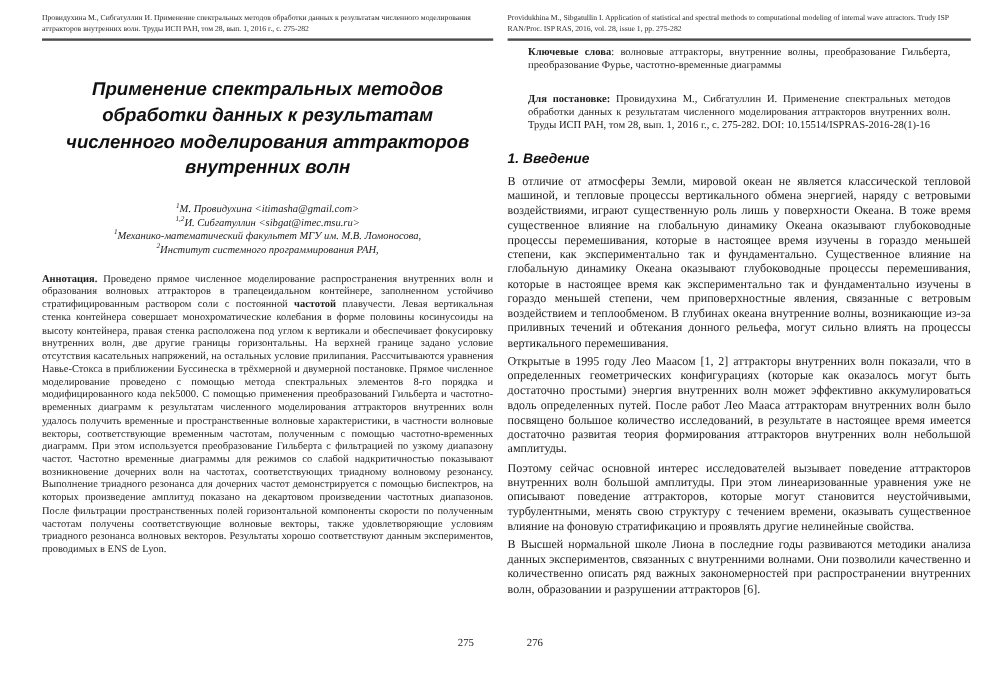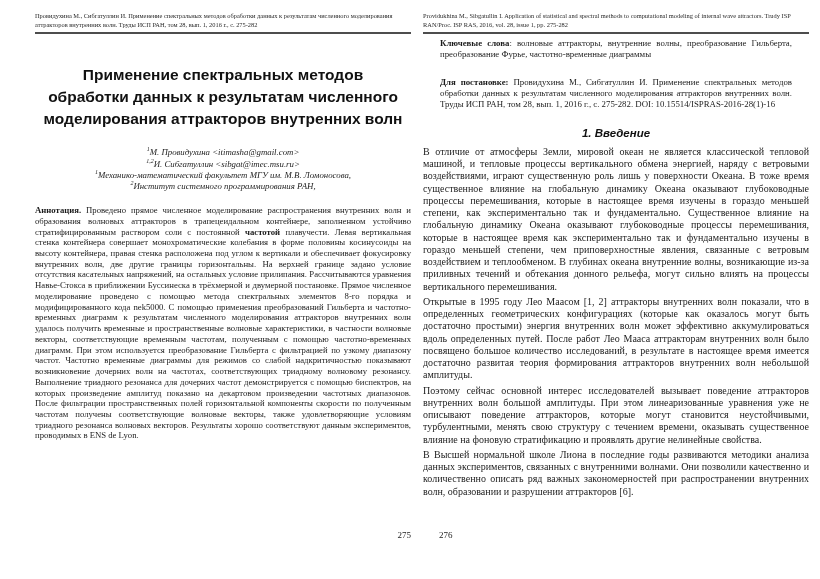--- a/index.html
+++ b/index.html
@@ -17,48 +17,48 @@
 
   .running-header{
     font-size:6.4px;line-height:1.35;color:#2a2a2a;
     padding-bottom:3px;border-bottom:2px solid #4d4d4d;
     text-align:left;
   }
 
   .title{
     font-family:"Liberation Sans", sans-serif;
     font-weight:bold;font-size:15.5px;line-height:1.4;
-    text-align:center;margin:30px 6px 0 6px;color:#111;
+    text-align:center;margin:30px 6px 0 6px;color:#111;font-style:italic;
   }
 
   .authors{margin-top:18px;text-align:center;font-style:italic;
     font-size:8.8px;line-height:1.27;color:#1c1c1c;}
   .author-line sup{font-size:6px;line-height:0;}
 
   .abstract{
     margin:13px 0 0 0;font-size:8.7px;line-height:1.235;
     text-align:justify;color:#1c1c1c;
   }
 
   .pageno{position:absolute;bottom:0;font-size:9px;color:#1c1c1c;}
-  .pageno-left{right:0;}
+  .pageno-left{right:16px;}
   .pageno-right{left:16px;}
 
   .kw,.doi,.cit{
     margin:17px;font-size:8.8px;line-height:1.24;text-align:justify;color:#1c1c1c;
   }
   .kw{margin-top:4px;}
   .doi{margin-top:9px;text-align:left;}
   .cit{margin-top:9px;}
   .kw b,.doi b,.cit b{font-weight:bold;}
 
   .section-heading{
     font-family:"Liberation Sans", sans-serif;
     font-weight:bold;font-style:italic;
-    font-size:11.5px;margin:17px 0 7px 0;color:#111;text-align:center;
+    font-size:11.5px;margin:17px 0 7px 0;color:#111;
   }
 
   .body-para{
     margin:0 0 3px 0;font-size:10px;line-height:1.225;
     text-align:justify;color:#1c1c1c;
   }
 </style>
 </head>
 <body>
 

